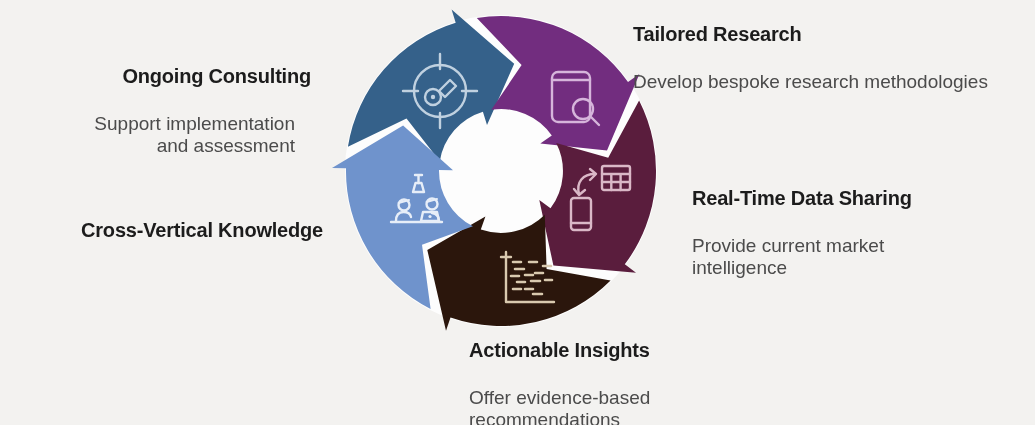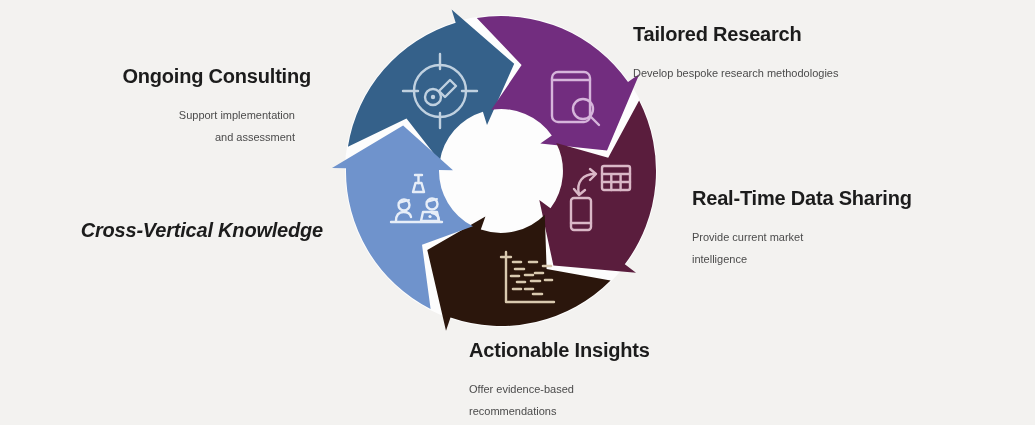--- a/index.html
+++ b/index.html
@@ -9,21 +9,21 @@
     font-family:"Liberation Sans", sans-serif;
   }
   #canvas{position:absolute;inset:0;width:1035px;height:367px;}
   #cycle-svg{position:absolute;left:0;top:0;width:1035px;height:425px;}
   .label{position:absolute;}
   .label-title{
     font-size:20px;font-weight:700;color:#1c1c1c;line-height:25px;letter-spacing:-0.2px;
     white-space:nowrap;
   }
   .label-desc{
-    font-size:11px;color:#4b4b4b;line-height:21.5px;margin-top:16px;
+    font-size:19px;color:#4b4b4b;line-height:21.5px;margin-top:24px;
     white-space:pre-line;
   }
   .align-right{text-align:right;}
   .align-right .label-desc{padding-right:16px;}
   .pos-ongoing{right:724px;top:64px;}
   .pos-tailored{left:633px;top:22px;}
   .pos-realtime{left:692px;top:186px;}
   .pos-actionable{left:469px;top:338px;}
   .pos-crossvertical{right:712px;top:218px;}
 </style>
@@ -106,21 +106,21 @@
 intelligence</div>
   </div>
 
   <div class="label pos-actionable">
     <div class="label-title" style="color: rgb(28, 28, 28);">Actionable Insights</div>
     <div class="label-desc" style="color: rgb(75, 75, 75);">Offer evidence-based
 recommendations</div>
   </div>
 
   <div class="label pos-crossvertical align-right">
-    <div class="label-title" style="color: rgb(28, 28, 28); font-style: italic;">Cross-Vertical Knowledge</div>
+    <div class="label-title" style="color: rgb(28, 28, 28);">Cross-Vertical Knowledge</div>
   </div>
 
   <div class="label pos-ongoing align-right">
     <div class="label-title" style="color: rgb(28, 28, 28);">Ongoing Consulting</div>
     <div class="label-desc" style="color: rgb(75, 75, 75); text-align: right;">Support implementation
 and assessment</div>
   </div>
 
 </div>
 

